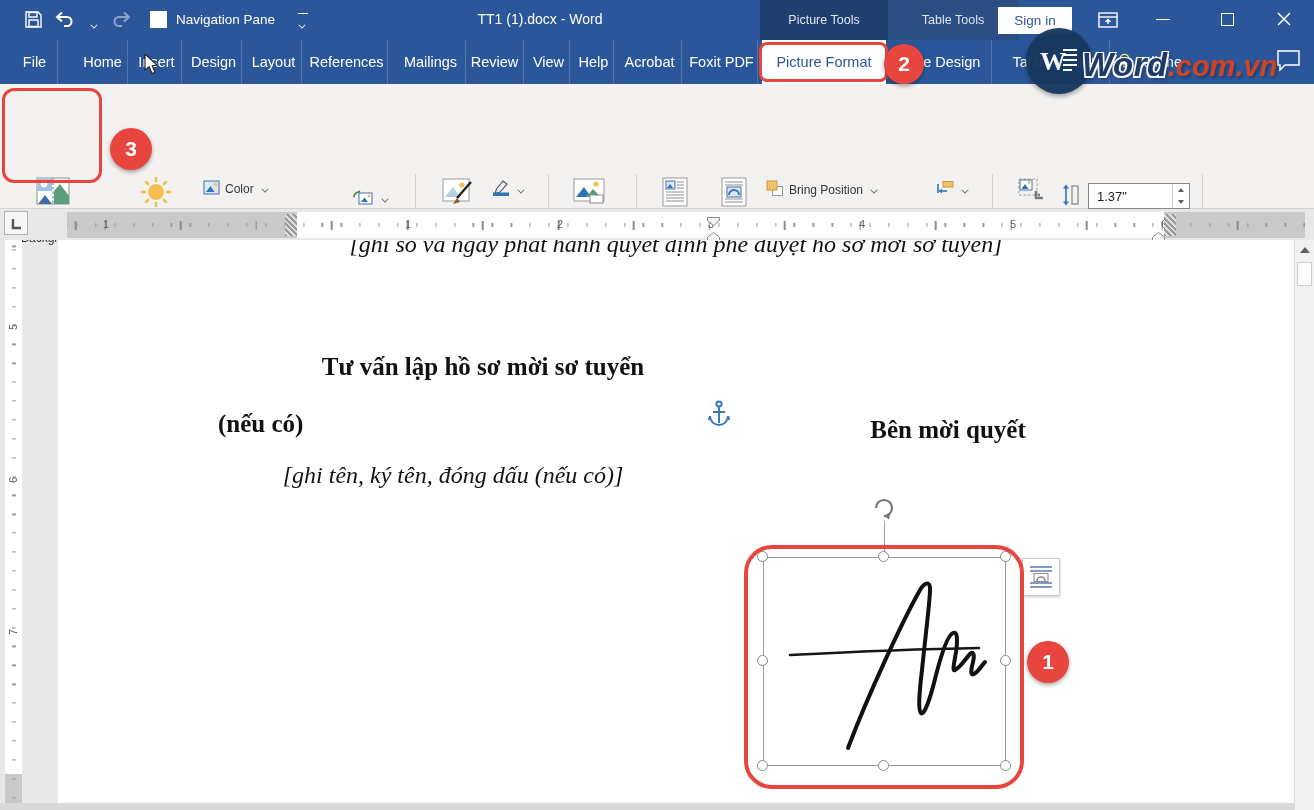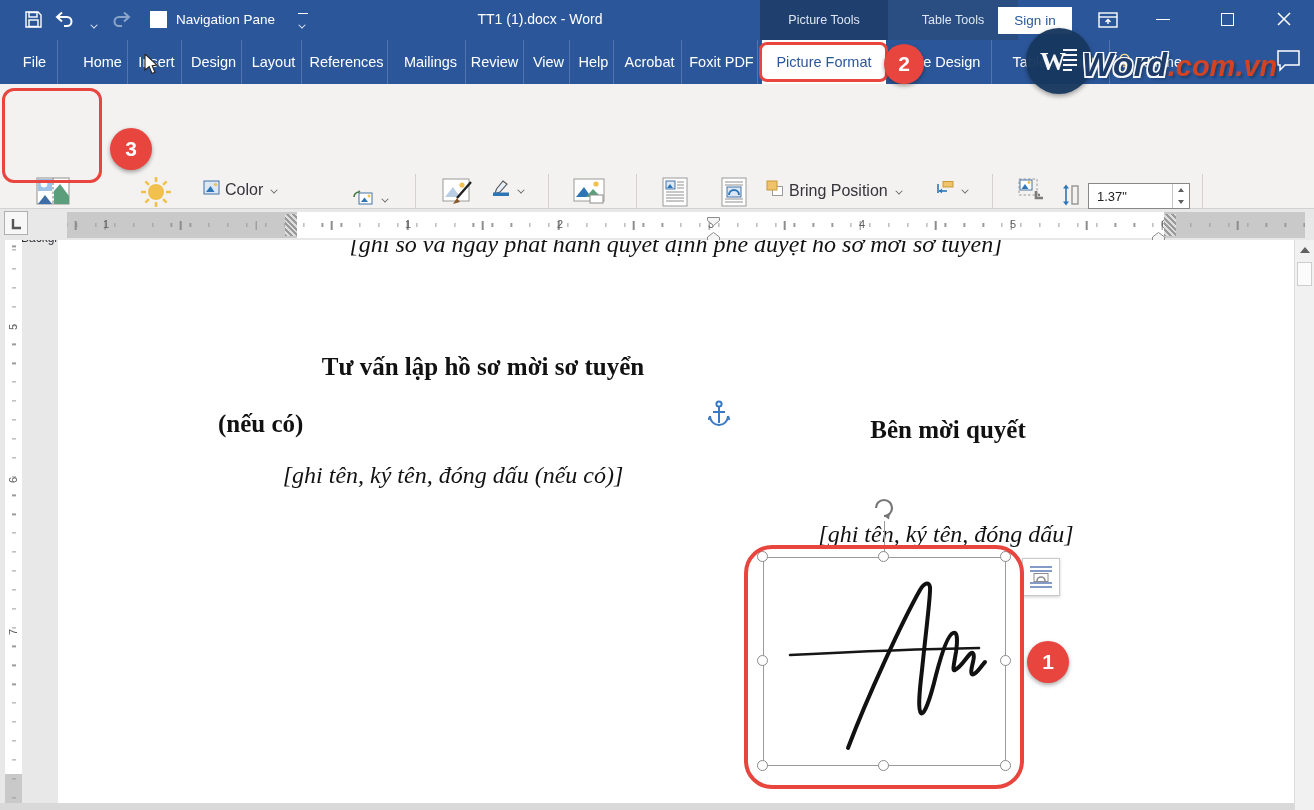--- a/index.html
+++ b/index.html
@@ -13,21 +13,21 @@
   .ctx-panel{position:absolute;top:0;height:40px;color:#dde6f3;font-size:12.5px;display:flex;align-items:center;justify-content:center;}
   .tab{position:absolute;top:0;height:44px;display:flex;align-items:center;justify-content:center;
        color:#fff;font-size:14.5px;border-right:1px solid rgba(255,255,255,.18);cursor:default;}
   .tab.active{background:#fff;color:#2b579a;border-right:none;}
   .signin{position:absolute;background:#fff;color:#2b579a;font-size:13.5px;display:flex;align-items:center;justify-content:center;}
   
   .ribbon{position:absolute;left:0;top:84px;width:1314px;height:125px;background:#f3f2f1;border-bottom:1px solid #d4d1cf;}
   .divider{position:absolute;top:90px;height:106px;width:1px;background:#d4d1cf;}
   .grouplabel{position:absolute;top:186px;font-size:11.5px;color:#605e5c;text-align:center;}
   .bigbtn{position:absolute;display:flex;flex-direction:column;align-items:center;font-size:12px;color:#34343a;line-height:15px;}
-  .rowbtn{position:absolute;display:flex;align-items:center;gap:5px;font-size:16px;color:#34343a;white-space:nowrap;}
+  .rowbtn{position:absolute;display:flex;align-items:center;gap:5px;font-size:12px;color:#34343a;white-space:nowrap;}
   .chev{display:inline-block;width:6px;height:6px;border-right:1.5px solid #5f5d5b;border-bottom:1.5px solid #5f5d5b;
         transform:rotate(45deg) scale(.85);margin-left:3px;vertical-align:2px;}
   .chev.up{transform:rotate(-135deg) scale(.85);}
   .spinfield{position:absolute;width:102px;height:26px;border:1px solid #8a8886;background:#fff;display:flex;font-size:13px;color:#222;}
   .spinfield .val{flex:1;display:flex;align-items:center;padding-left:8px;}
   .spins{width:17px;border-left:1px solid #c8c6c4;display:flex;flex-direction:column;}
   .spins div{flex:1;display:flex;align-items:center;justify-content:center;}
   .tri-up{width:0;height:0;border-left:3.5px solid transparent;border-right:3.5px solid transparent;border-bottom:4.5px solid #5f5d5b;}
   .tri-dn{width:0;height:0;border-left:3.5px solid transparent;border-right:3.5px solid transparent;border-top:4.5px solid #5f5d5b;}
   
@@ -570,21 +570,20 @@
           <g fill="none" stroke="#3b78c3" stroke-width="2">
             <circle cx="11" cy="4" r="2.6"></circle>
             <path d="M11 7 v16"></path>
             <path d="M5 12 h12"></path>
             <path d="M2 16 a9 9 0 0 0 18 0"></path>
             <path d="M2 16 l-1.5 4 M20 16 l1.5 4"></path>
           </g>
         </svg>
     </span>
     <div class="docserif" style="position:absolute;left:758px;top:176px;width:264px;text-align:center;font-weight:700;font-size:25px;">Bên mời quyết</div>
-    <div class="docserif" style="position:absolute;left:732px;top:281px;width:312px;text-align:center;font-style:italic;font-size:24px;">[ghi tên, ký tên, đóng dấu]</div>
 
     <span class="abs" style="left:813px;top:255px;z-index:31;">
       <svg width="26" height="26" viewBox="0 0 26 26">
           <path d="M5 13 a8 8 0 1 1 8 8" fill="none" stroke="#767676" stroke-width="2.2"></path>
           <path d="M13 21 l6 -3.2 l-1 6.8 z" fill="#767676"></path>
         </svg>
     </span>
     <span class="abs" style="left:826px;top:281px;width:1px;height:36px;background:#9b9b9b;"></span>
 
     <div class="abs" style="left:705px;top:317px;width:243px;height:209px;border:1px solid #9b9b9b;background:transparent;"></div>

